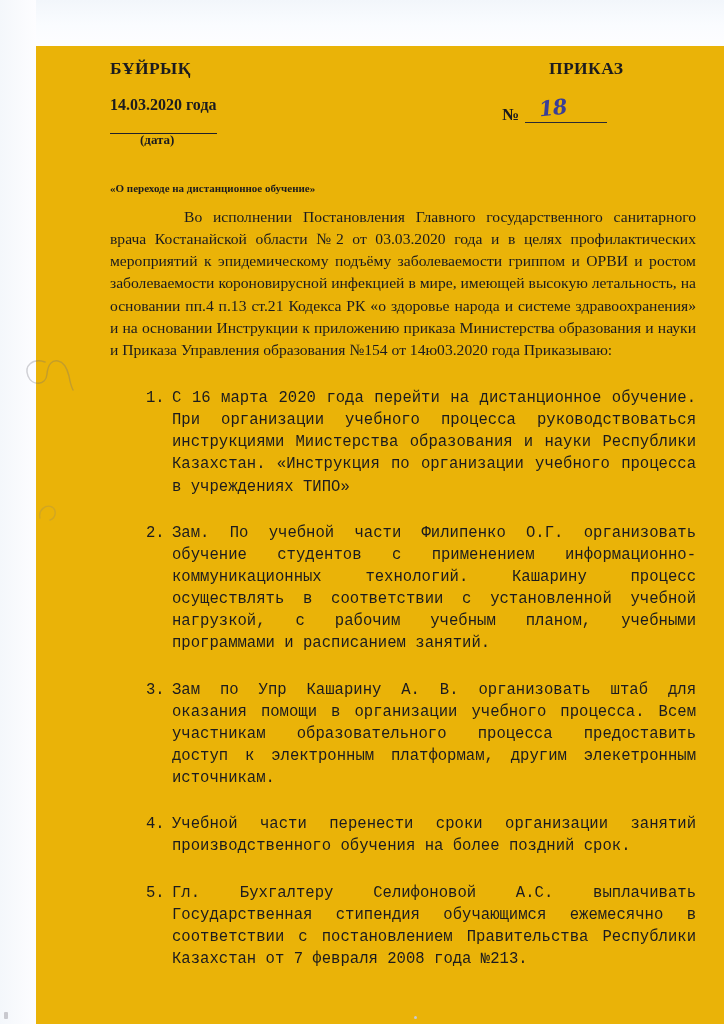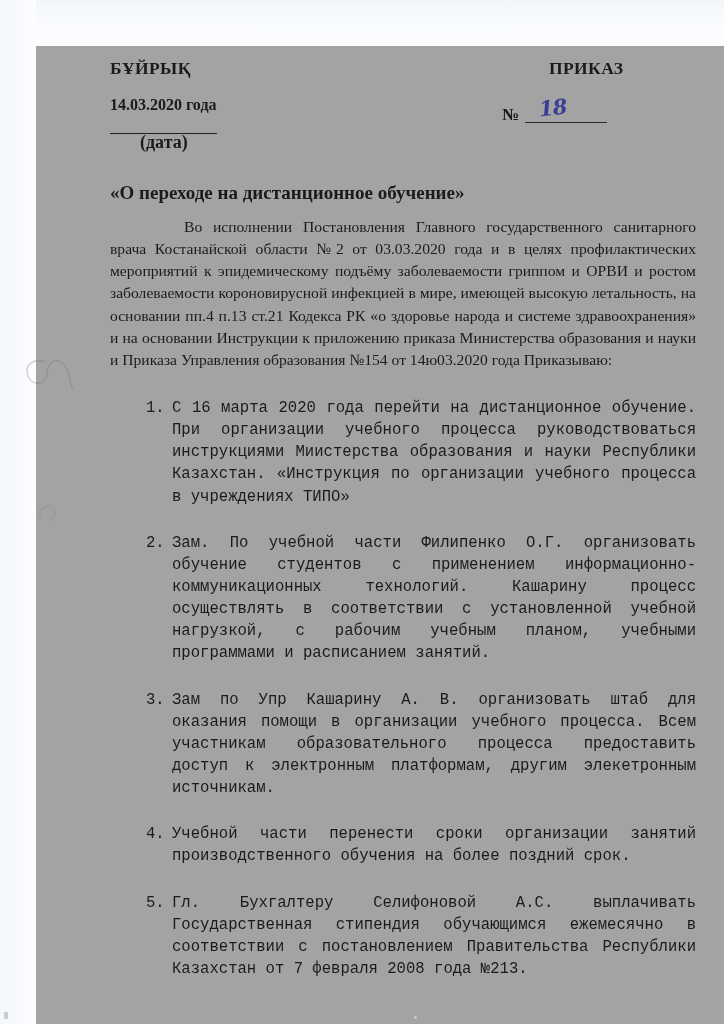--- a/index.html
+++ b/index.html
@@ -12,21 +12,21 @@
     font-family: "Liberation Serif", "DejaVu Serif", serif;
     color: #1b1b1f;
   }
 
   
   .page {
     position: relative;
     width: 724px;
     height: 1024px;
     margin: 0 auto;
-    background: #a3a3a3;
+    background: #eab308;
     overflow: hidden;
   }
 
   
   .scan-tint-top {
     position: absolute;
     left: 0; top: 0;
     width: 724px; height: 46px;
     background: linear-gradient(180deg, #f2f6fb 0%, #fafcff 55%, #fdfdff 100%);
     pointer-events: none;
@@ -81,21 +81,21 @@
     top: 38px;
     font-weight: bold;
     font-size: 16px;
     border-bottom: 1.6px solid #20202a;
     padding-bottom: 19px;
   }
   .date-caption {
     position: absolute;
     left: 30px;
     top: 74px;
-    font-size: 18px;
+    font-size: 13px;
     font-weight: bold;
   }
 
   .number-group {
     position: absolute;
     left: 392px;
     top: 42px;
     display: flex;
     align-items: flex-end;
     gap: 6px;
@@ -121,21 +121,21 @@
     font-weight: bold;
     color: #3a3f96;
     transform: rotate(-6deg);
     letter-spacing: -1px;
   }
 
   
   .doc-subject {
     margin-top: 6px;
     font-weight: bold;
-    font-size: 19px;
+    font-size: 11px;
   }
 
   
   .preamble {
     margin-top: 12px;
     font-size: 15.6px;
     line-height: 1.42;
     text-align: justify;
     text-indent: 74px;
     hyphens: none;

